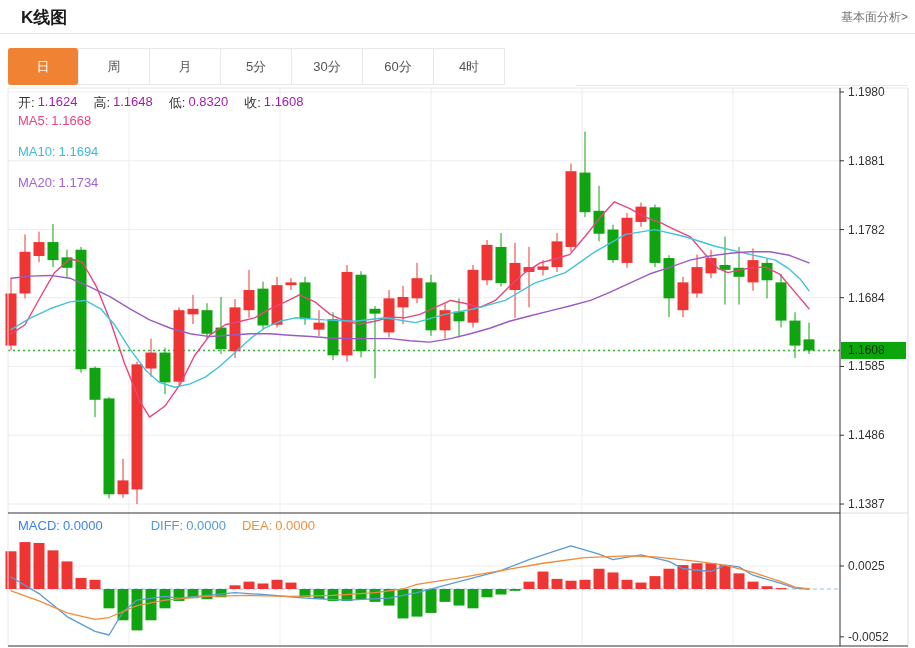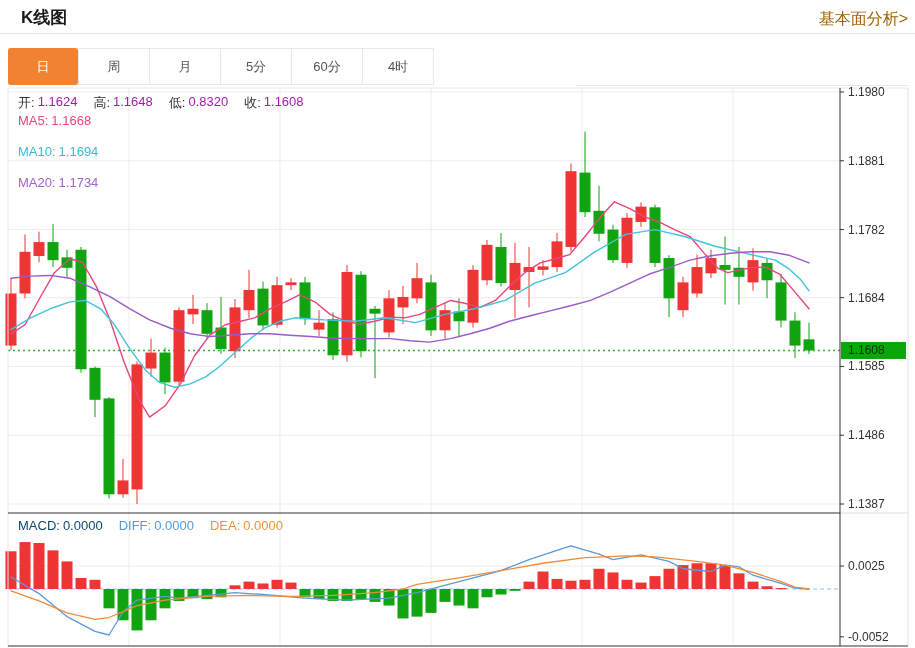--- a/index.html
+++ b/index.html
@@ -1,47 +1,48 @@
 <!DOCTYPE html>
 <html><head>
 <meta charset="utf-8">
 <style>
   html,body{margin:0;padding:0;background:#fff;}
   body{width:915px;height:648px;position:relative;overflow:hidden;
        font-family:"Liberation Sans","DejaVu Sans",sans-serif;}
   .hdr-title{position:absolute;left:8px;top:6px;font-size:17px;font-weight:bold;color:#1a1a1a;margin-left:13px;}
-  .hdr-link{position:absolute;right:7px;top:9px;font-size:16px;color:#a16207;text-decoration:none;cursor:pointer;}
+  .hdr-link{position:absolute;right:7px;top:9px;font-size:12px;color:#737373;text-decoration:none;cursor:pointer;}
   .hdr-divider{position:absolute;left:0;top:33px;width:915px;height:1px;background:#e5e5e5;}
   .tabbar{position:absolute;left:8px;top:48px;display:flex;border:1px solid #e8e8e8;background:#fff;}
   .tab{width:70px;height:35px;line-height:35px;text-align:center;font-size:13px;color:#555;
        border-left:1px solid #e8e8e8;cursor:pointer;user-select:none;}
   .tab:first-child{border-left:none;}
   .tab.active{background:#ef8333;color:#fff;border-radius:3px;margin:-1px 0 -1px -1px;height:37px;line-height:37px;}
   .tab-underline{position:absolute;left:576px;top:85px;width:332px;height:1px;background:#e8e8e8;}
   svg{position:absolute;left:0;top:0;}
   svg text{font-family:"Liberation Sans","DejaVu Sans",sans-serif;}
   .legend-row{position:absolute;display:flex;gap:16px;font-size:13px;white-space:nowrap;}
   .legend-row .pair{display:flex;gap:3px;}
   .lbl{color:#333;}
   .ohlc-val{color:#a21caf;}
   .ma5{color:#e8457e;} .ma10{color:#3fb9d6;} .ma20{color:#a263d2;}
-  .macd-lbl{color:#0c4a6e;justify-content:center;} .diff-lbl{color:#529bd8;} .dea-lbl{color:#f0913d;}
+  .macd-lbl{color:#3b82f6;justify-content:center;} .diff-lbl{color:#529bd8;margin-left:32px;} .dea-lbl{color:#f0913d;}
 </style>
 </head>
 <body>
 
 <div class="hdr-title">K线图</div>
 <a class="hdr-link">基本面分析&gt;</a>
 <div class="hdr-divider"></div>
 
 <div class="tabbar">
     <div class="tab active">日</div>
     <div class="tab">周</div>
     <div class="tab">月</div>
     <div class="tab">5分</div>
+    <div class="tab">30分</div>
     <div class="tab">60分</div>
     <div class="tab">4时</div>
   </div>
 <div class="tab-underline"></div>
 
 <svg id="chart-svg" width="915" height="648" viewBox="0 0 915 648">
     <line x1="8" y1="92" x2="840" y2="92" stroke="#ededed" stroke-width="1"></line>
     <line x1="8" y1="160.78520000000015" x2="840" y2="160.78520000000015" stroke="#ededed" stroke-width="1"></line>
     <line x1="8" y1="229.5704000000003" x2="840" y2="229.5704000000003" stroke="#ededed" stroke-width="1"></line>
     <line x1="8" y1="297.66079999999897" x2="840" y2="297.66079999999897" stroke="#ededed" stroke-width="1"></line>

